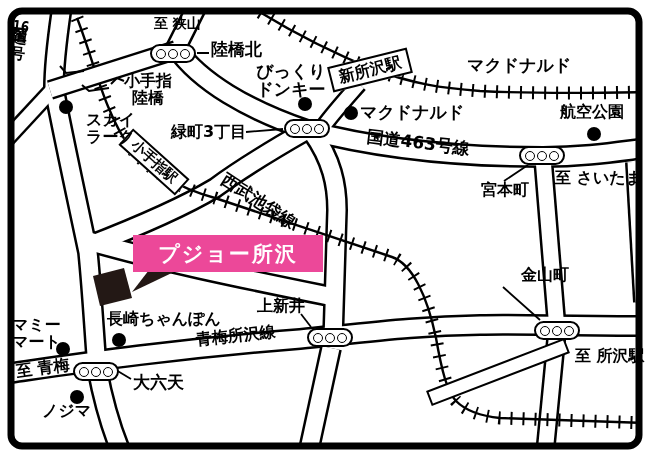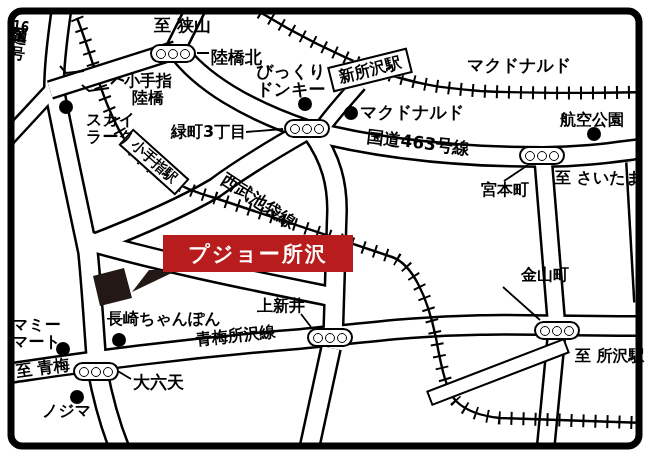--- a/index.html
+++ b/index.html
@@ -13,23 +13,23 @@
   .vert{writing-mode:vertical-rl;white-space:nowrap;letter-spacing:1px;}
   .tcy{text-combine-upright:all;}
   .tl{position:absolute;width:46px;height:19px;background:#fff;border:2.5px solid #000;
       border-radius:11px;display:flex;align-items:center;justify-content:center;gap:2px;
       box-sizing:border-box;z-index:3;}
   .tl i{width:10px;height:10px;background:#fff;border:1.7px solid #000;border-radius:50%;
       box-sizing:border-box;display:block;}
   .dot{position:absolute;width:14px;height:14px;background:#000;border-radius:50%;z-index:3;}
   .stbox{position:absolute;background:#fff;border:2.2px solid #000;display:flex;align-items:center;
       justify-content:center;font-weight:bold;color:#000;white-space:nowrap;box-sizing:border-box;z-index:3;}
-  #callout{position:absolute;left:133px;top:235px;width:190px;height:37px;background:#b91c1c;
+  #callout{position:absolute;left:133px;top:235px;width:190px;height:37px;background:#ec4899;
       color:#fff;display:flex;align-items:center;justify-content:center;font-weight:bold;
-      font-size:21px;letter-spacing:2px;z-index:5;white-space:nowrap;margin-left:30px;}
+      font-size:21px;letter-spacing:2px;z-index:5;white-space:nowrap;}
 </style>
 </head>
 <body>
 
 <div id="stage">
 
   <svg id="mapsvg" width="649" height="456" viewBox="0 0 649 456">
     <defs>
       <clipPath id="inner">
           <rect x="12" y="12" width="626" height="432" rx="8"></rect>
@@ -142,33 +142,33 @@
     </div>
 
   <div class="dot" style="left:59px;top:100px;"></div>
   <div class="dot" style="left:298px;top:97px;"></div>
   <div class="dot" style="left:344px;top:106px;"></div>
   <div class="dot" style="left:587px;top:127px;"></div>
   <div class="dot" style="left:112px;top:333px;"></div>
   <div class="dot" style="left:56px;top:342px;"></div>
   <div class="dot" style="left:70px;top:390px;"></div>
 
-  <div class="lbl" style="left:154px;top:16px;font-size:17px;">至 狭山</div>
-  <div class="lbl" style="left:211px;top:48px;font-size:17px;">陸橋北</div>
+  <div class="lbl" style="left:154px;top:16px;font-size:14px;">至 狭山</div>
+  <div class="lbl" style="left:211px;top:40px;font-size:17px;">陸橋北</div>
 
   <div class="lbl vert rot" style="left:14px;top:15px;font-size:15px;transform:rotate(7deg);">
     <span>至国道</span><span class="tcy">16</span><span>号</span>
   </div>
 
   <div class="lbl wrap ctr" style="left:120px;top:72px;width:56px;">小手指陸橋</div>
   <div class="lbl wrap" style="left:66px;top:111px;width:56px;margin-left:20px;">スカイラーク</div>
   <div class="lbl wrap ctr" style="left:254px;top:62px;width:74px;font-size:17px;">びっくりドンキー</div>
   <div class="lbl" style="left:360px;top:103px;font-size:17px;">マクドナルド</div>
   <div class="lbl" style="left:467px;top:56px;font-size:17px;">マクドナルド</div>
-  <div class="lbl" style="left:560px;top:103px;margin-top:8px;">航空公園</div>
+  <div class="lbl" style="left:560px;top:103px;">航空公園</div>
   <div class="lbl rot" style="left:368px;top:127px;font-size:17px;transform:rotate(7deg);">国道463号線</div>
   <div class="lbl" style="left:481px;top:181px;">宮本町</div>
   <div class="lbl" style="left:555px;top:169px;">至 さいたま</div>
   <div class="lbl" style="left:171px;top:123px;">緑町3丁目</div>
   <div class="lbl rot" style="left:228px;top:170px;font-size:17px;transform:rotate(33deg);">西武池袋線</div>
   <div class="lbl" style="left:257px;top:297px;">上新井</div>
   <div class="lbl" style="left:483px;top:266px;margin-left:38px;">金山町</div>
   <div class="lbl rot" style="left:195px;top:331px;transform:rotate(-6deg);">青梅所沢線</div>
   <div class="lbl" style="left:107px;top:310px;">長崎ちゃんぽん</div>
   <div class="lbl wrap" style="left:12px;top:316px;width:56px;">マミーマート</div>

